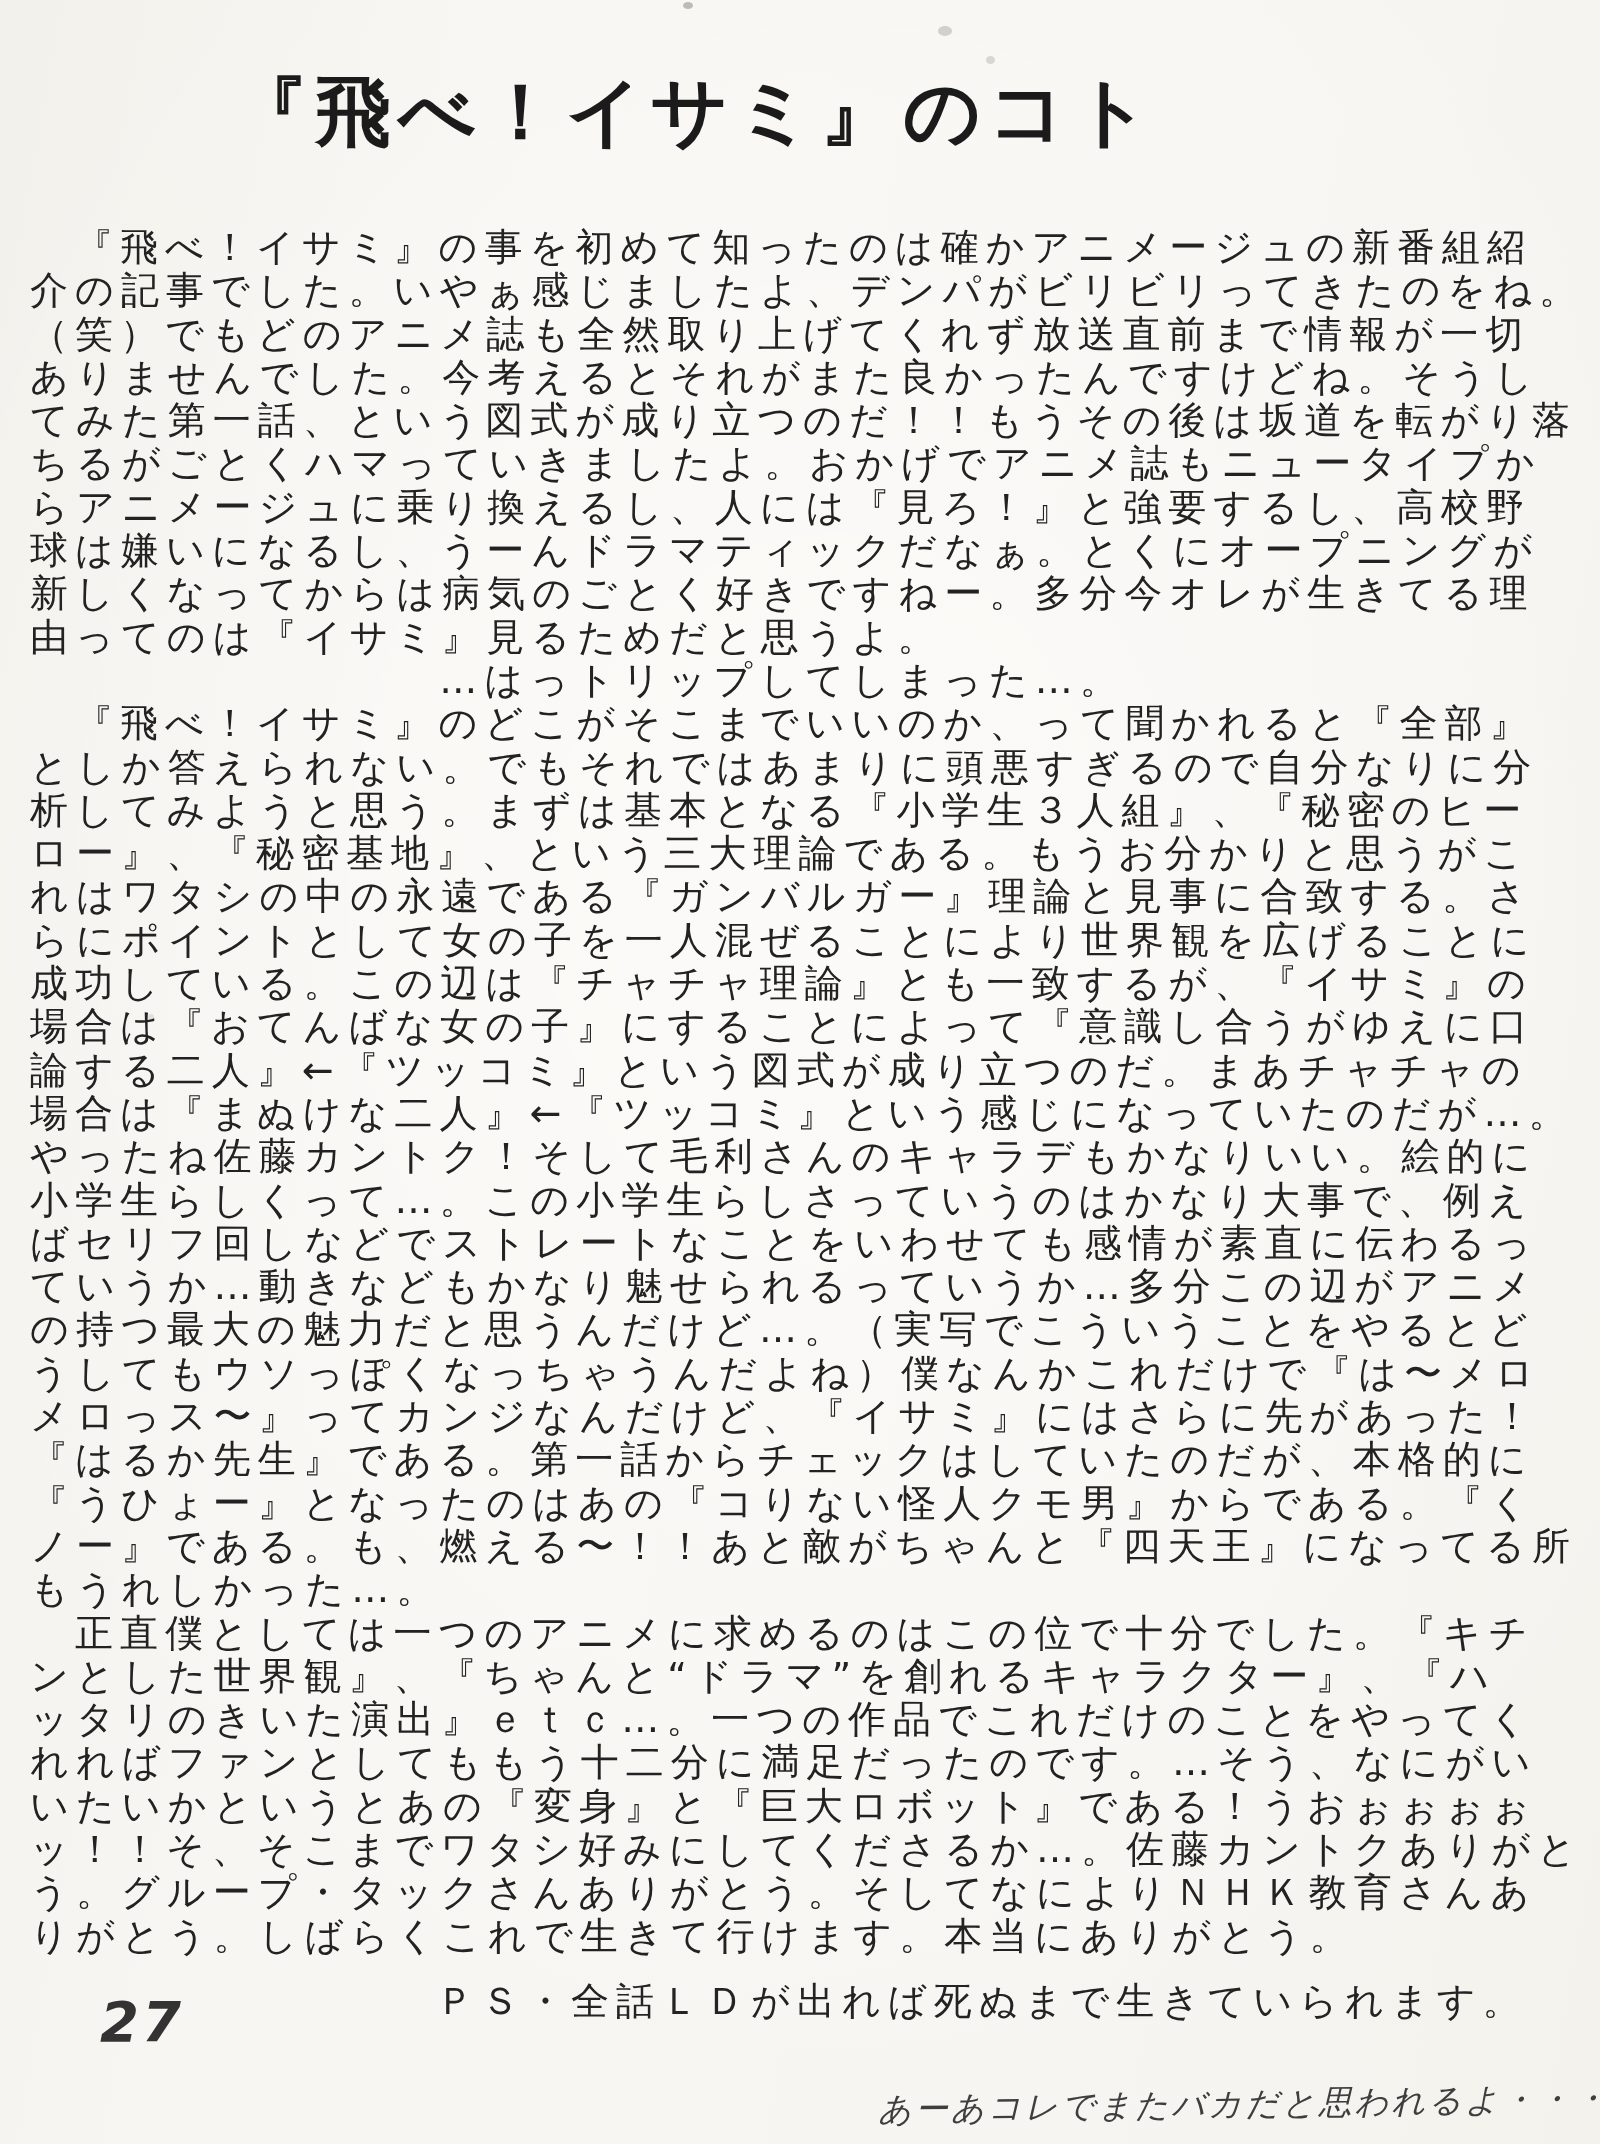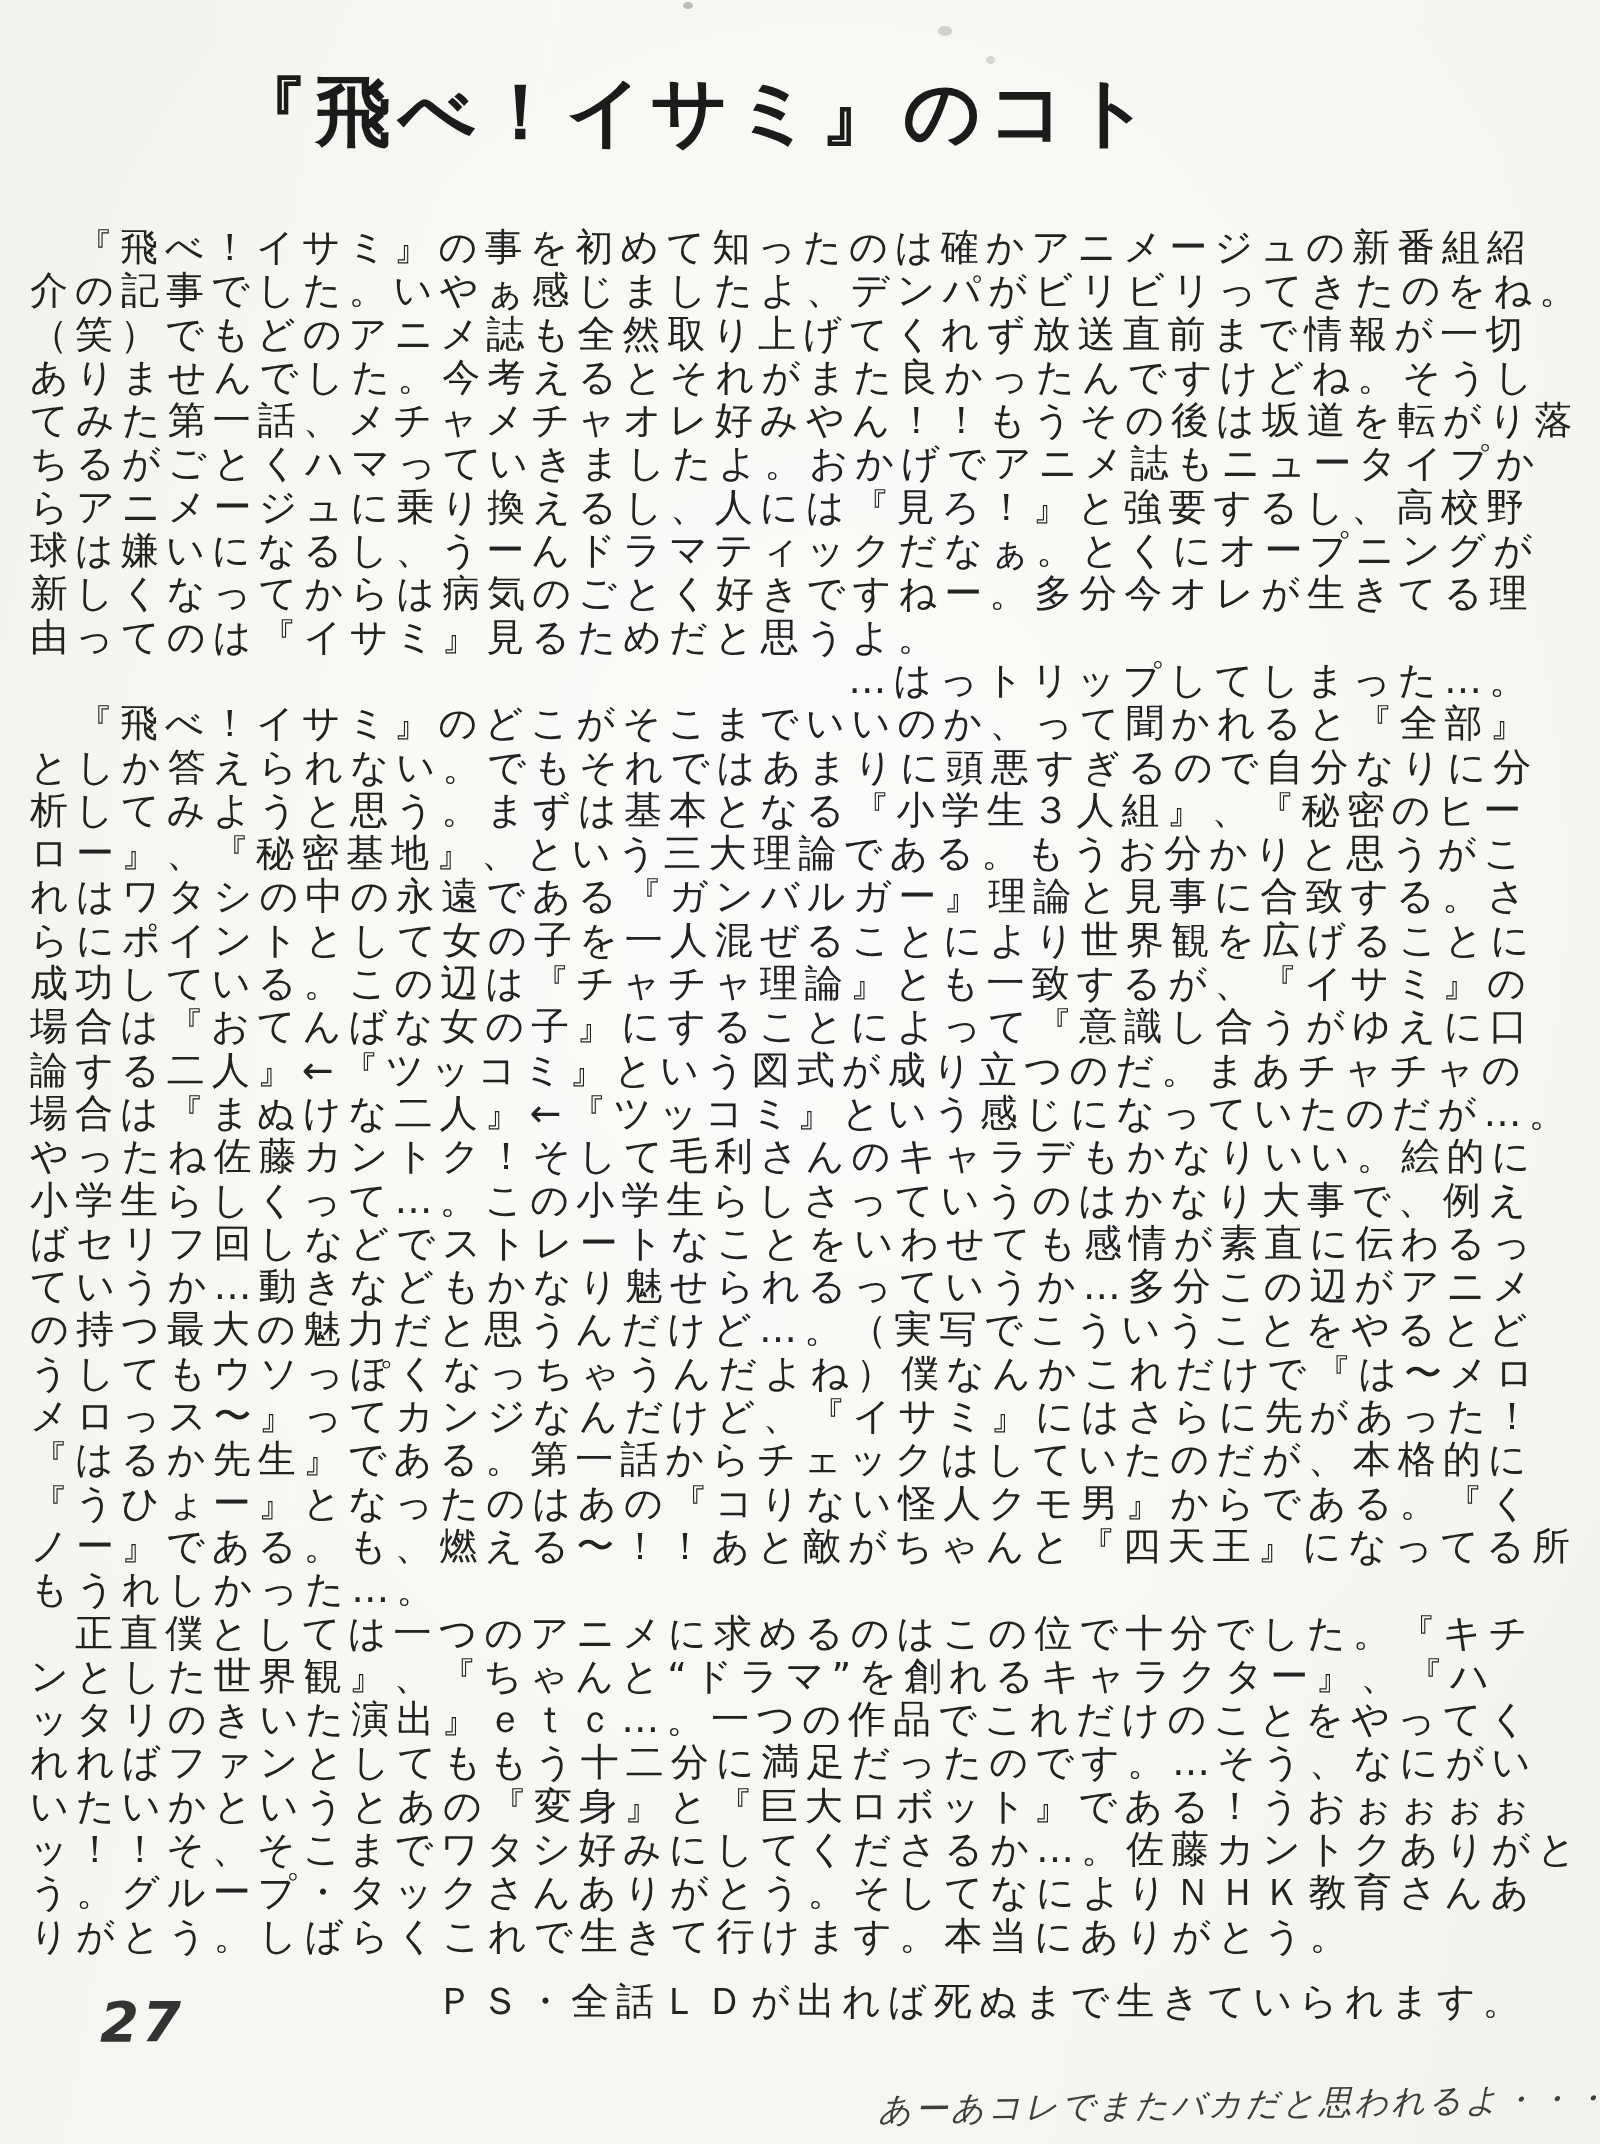--- a/index.html
+++ b/index.html
@@ -34,21 +34,21 @@
     line-height:43.3px;
     letter-spacing:7px;
     color:#222;
   }
   .line{
     white-space:pre;
     height:43.3px;
     overflow:visible;
   }
   .line.right{
-    text-align:right;
+    text-align:center;
     padding-right:22px;
   }
   .ps-line{
     position:absolute;
     top:1976px;left:436px;
     font-size:38px;
     letter-spacing:7px;
     white-space:pre;
     color:#232323;
     font-family:Liberation Serif, serif;
@@ -92,21 +92,21 @@
   <span class="speck s3"></span>
   <span class="speck s4"></span>
 
   <h1 class="title">『飛べ！イサミ』のコト</h1>
 
   <div class="body-text">
       <div class="line">　『飛べ！イサミ』の事を初めて知ったのは確かアニメージュの新番組紹</div>
       <div class="line">介の記事でした。いやぁ感じましたよ、デンパがビリビリってきたのをね。</div>
       <div class="line">（笑）でもどのアニメ誌も全然取り上げてくれず放送直前まで情報が一切</div>
       <div class="line">ありませんでした。今考えるとそれがまた良かったんですけどね。そうし</div>
-      <div class="line">てみた第一話、メチャメチャオレ好みやん！！もうその後は坂道を転がり落</div>
+      <div class="line">てみた第一話、という図式が成り立つのだ！！もうその後は坂道を転がり落</div>
       <div class="line">ちるがごとくハマっていきましたよ。おかげでアニメ誌もニュータイプか</div>
       <div class="line">らアニメージュに乗り換えるし、人には『見ろ！』と強要するし、高校野</div>
       <div class="line">球は嫌いになるし、うーんドラマティックだなぁ。とくにオープニングが</div>
       <div class="line">新しくなってからは病気のごとく好きですねー。多分今オレが生きてる理</div>
       <div class="line">由ってのは『イサミ』見るためだと思うよ。</div>
       <div class="line right">…はっトリップしてしまった…。</div>
       <div class="line">　『飛べ！イサミ』のどこがそこまでいいのか、って聞かれると『全部』</div>
       <div class="line">としか答えられない。でもそれではあまりに頭悪すぎるので自分なりに分</div>
       <div class="line">析してみようと思う。まずは基本となる『小学生３人組』、『秘密のヒー</div>
       <div class="line">ロー』、『秘密基地』、という三大理論である。もうお分かりと思うがこ</div>

